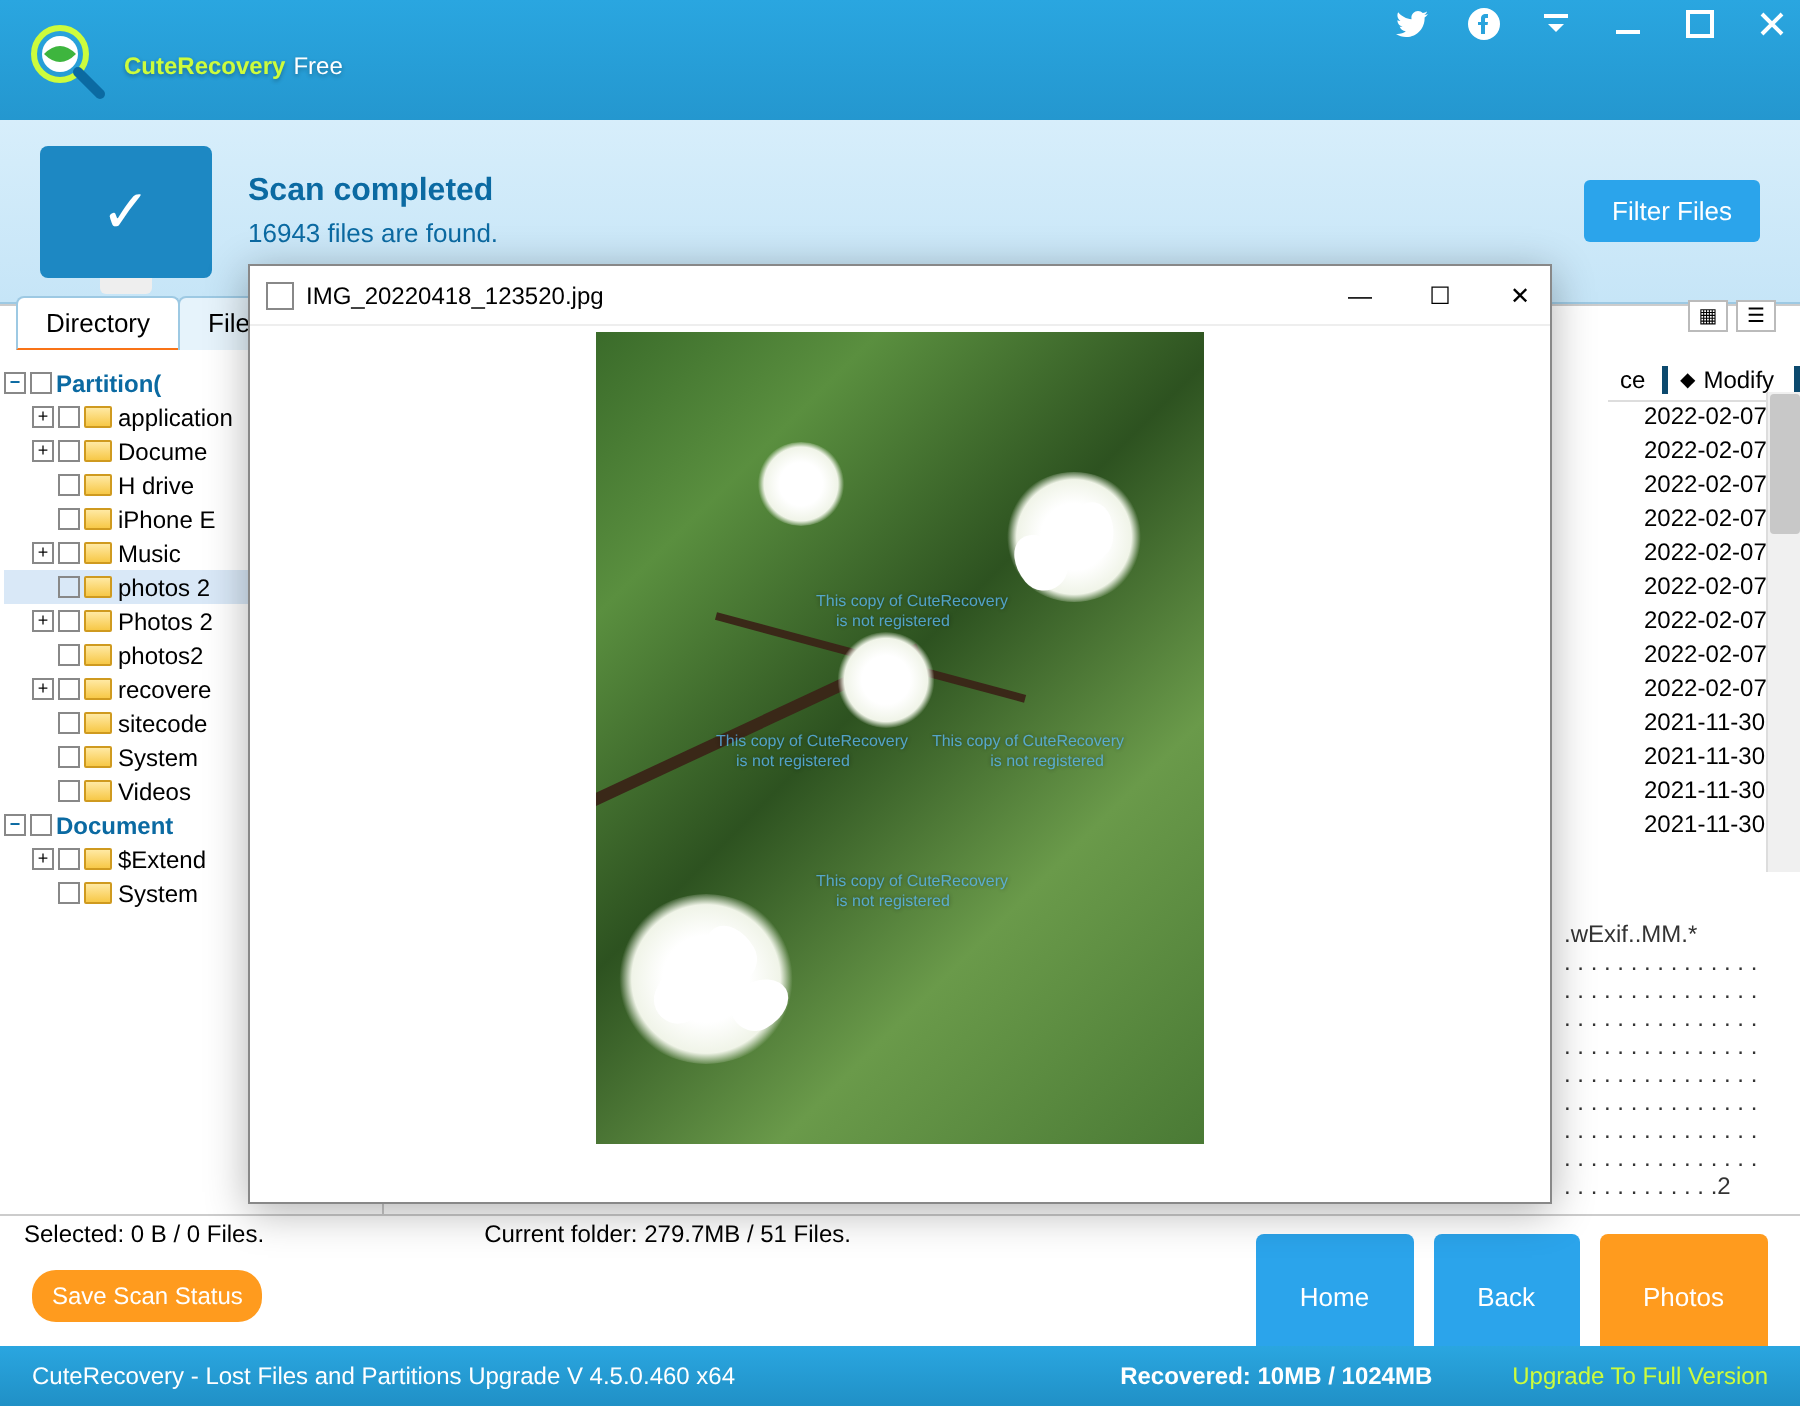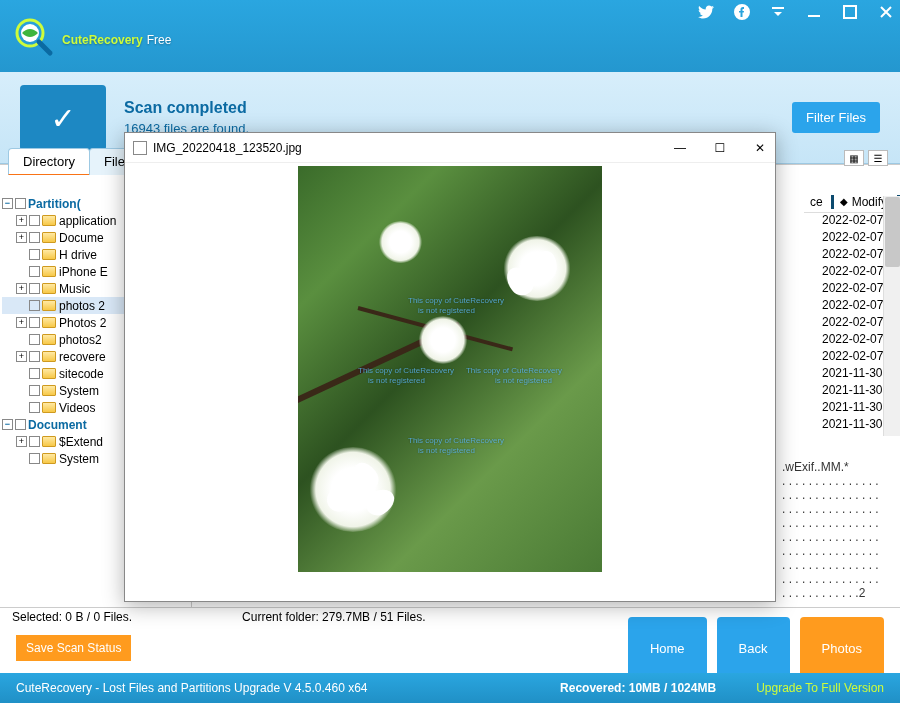--- a/index.html
+++ b/index.html
@@ -1,17 +1,17 @@
 <!DOCTYPE html>
 <html><head>
 <meta charset="utf-8">
 <style>
 *{margin:0;padding:0;box-sizing:border-box;font-family:"Segoe UI",Tahoma,sans-serif;font-size:12px}
 body{width:900px;height:703px;overflow:hidden;background:#fff;position:relative}
-.titlebar{height:72px;background:linear-gradient(180deg,#2aa6e0,#2497cf);display:flex;align-items:center;padding:0 12px;position:relative}
+.titlebar{height:60px;background:linear-gradient(180deg,#2aa6e0,#2497cf);display:flex;align-items:center;padding:0 12px;position:relative}
 .logo{width:42px;height:42px;margin-right:8px;position:relative}
 .logo svg{width:100%;height:100%}
 .app-title{font-size:24px;font-weight:bold;color:#cdfc3c;text-shadow:0 1px 2px rgba(0,0,0,.3)}
 .app-title-free{color:#fff;font-weight:normal;margin-left:4px}
 .win-controls{position:absolute;right:6px;top:4px;display:flex;gap:20px;align-items:center}
 .win-controls span{color:#fff;font-size:15px;cursor:pointer;display:inline-flex;width:16px;height:16px;align-items:center;justify-content:center}
 .status-strip{height:92px;background:linear-gradient(180deg,#d7eefb,#c6e5f7);display:flex;align-items:center;padding:0 20px;position:relative;border-bottom:1px solid #9dc9e3}
 .monitor{width:86px;height:66px;background:#1d88c3;border-radius:4px;position:relative;margin-right:18px}
 .monitor::after{content:"";position:absolute;bottom:-8px;left:50%;transform:translateX(-50%);width:26px;height:8px;background:#eee;border-radius:0 0 3px 3px}
 .monitor .check{position:absolute;top:50%;left:50%;transform:translate(-50%,-50%);color:#fff;font-size:30px}
@@ -35,21 +35,21 @@
 .list-pane{flex:1;overflow:hidden;position:relative;padding-top:26px}
 .list-head{position:absolute;top:26px;right:0;display:flex;background:#fff;border-bottom:1px solid #ddd;height:22px;align-items:center}
 .list-head .col{padding:0 6px;border-right:3px solid #0c4a6e;font-size:12px;display:flex;align-items:center;gap:4px}
 .date-col{position:absolute;right:0;top:48px;width:80px}
 .date-row{height:17px;font-size:12px;text-align:left;padding-left:2px}
 .view-icons{position:absolute;top:150px;right:12px;display:flex;gap:4px;z-index:3}
 .view-icons span{width:20px;height:16px;border:1px solid #bbb;background:#fff;display:inline-flex;align-items:center;justify-content:center;font-size:10px;cursor:pointer}
 .hex-area{position:absolute;right:8px;top:460px;font-family:Consolas,monospace;font-size:11px;color:#333;line-height:14px;width:110px;overflow:hidden}
 .footer1{position:absolute;top:607px;left:0;right:0;height:18px;border-top:1px solid #ccc;display:flex;align-items:center;padding:0 12px;font-size:12px;background:#fff;gap:110px}
 .btn-row{position:absolute;top:628px;left:0;right:0;height:40px;background:#fff;display:flex;align-items:center;padding:0 16px}
-.save-scan{background:#ff9b1e;color:#fff;border:none;padding:6px 10px;border-radius:0;cursor:pointer;font-size:12px}
+.save-scan{background:#ff9b1e;color:#fff;border:none;padding:6px 10px;border-radius:12px;cursor:pointer;font-size:12px}
 .nav-btns{margin-left:auto;display:flex;gap:10px}
 .nav-btns button{padding:24px 22px;border:none;border-radius:4px;color:#fff;font-size:13px;cursor:pointer}
 .btn-home,.btn-back{background:#2ba4eb}
 .btn-recover{background:#ff9b1e}
 .footer2{position:absolute;bottom:0;left:0;right:0;height:30px;background:linear-gradient(180deg,#2aa6e0,#2090c6);display:flex;align-items:center;padding:0 16px;color:#fff;font-size:12px}
 .footer2 .mid{margin-left:auto;margin-right:40px;font-weight:bold}
 .footer2 .up{color:#cdfc3c;cursor:pointer}
 
 .preview-win{position:absolute;top:132px;left:124px;width:652px;height:470px;background:#fff;border:1px solid #888;box-shadow:0 4px 20px rgba(0,0,0,.3);z-index:100}
 .preview-titlebar{height:30px;display:flex;align-items:center;padding:0 8px;border-bottom:1px solid #eee}

